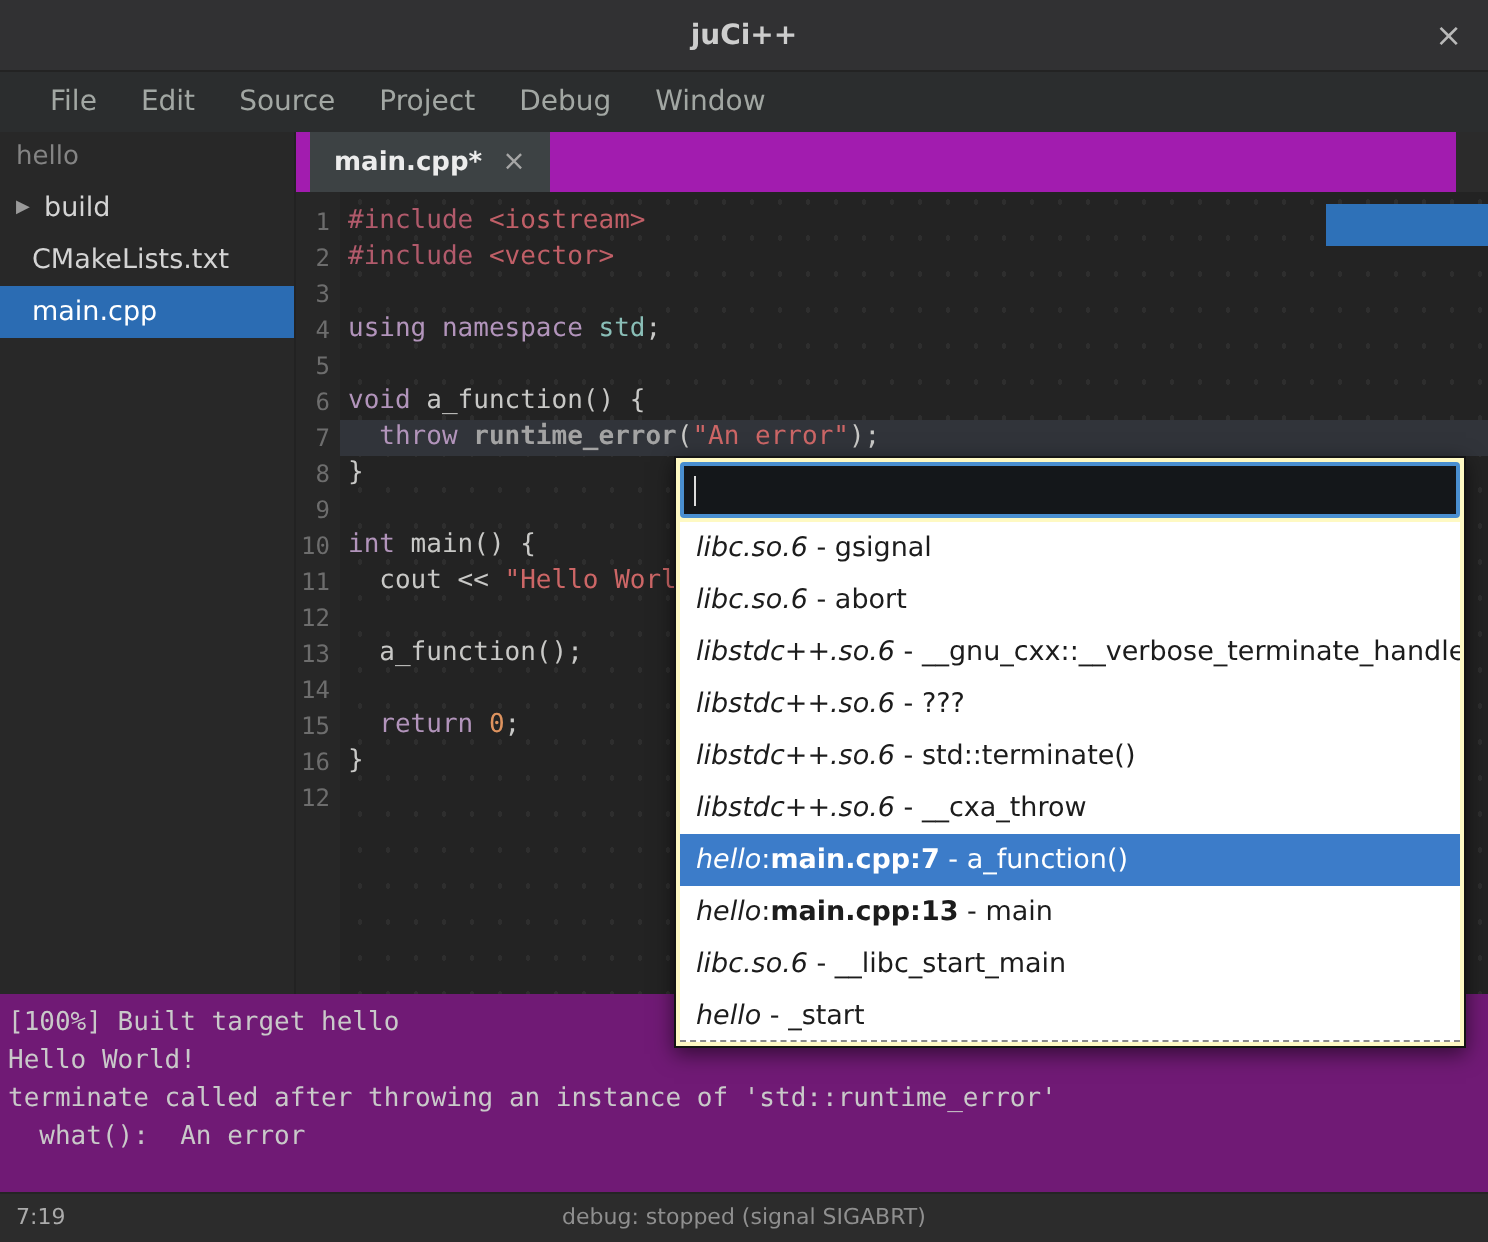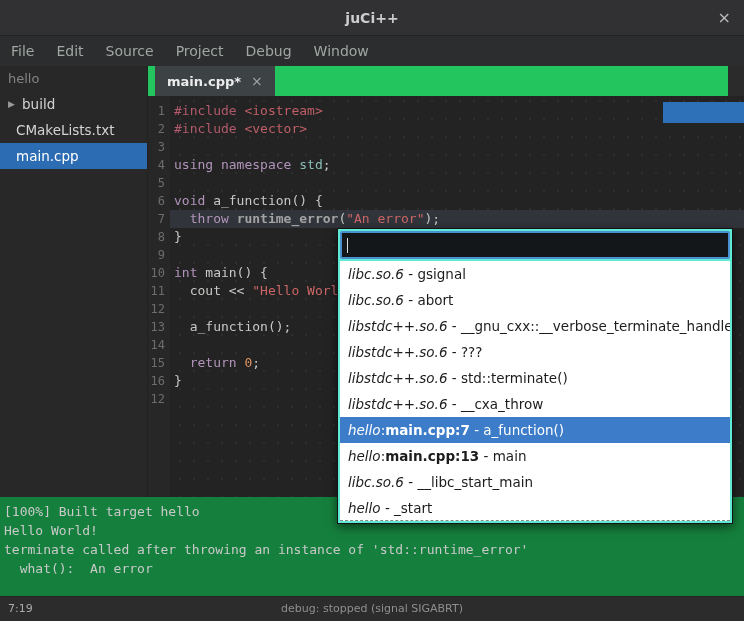--- a/index.html
+++ b/index.html
@@ -15,38 +15,38 @@
     display:flex;align-items:center;justify-content:center;box-sizing:border-box;
   }
   .titlebar .title{color:#cdcdcd;font-size:14px;font-weight:bold;}
   .titlebar .close-btn{
     position:absolute;right:13px;top:50%;transform:translateY(-50%);
     color:#b9b9b9;font-size:16px;line-height:16px;cursor:default;
   }
   
   .menubar{
     position:absolute;top:36px;left:0;right:0;height:30px;
-    background:#2b2d2e;display:flex;align-items:center;padding-left:0;box-sizing:border-box;
+    background:#2b2d2e;display:flex;align-items:center;padding-left:14px;box-sizing:border-box;
   }
   .menu-item{color:#a2a7a3;font-size:14px;padding:0 11px;line-height:30px;}
   
   .main{position:absolute;top:66px;left:0;right:0;height:431px;}
   
   .sidebar{
     position:absolute;left:0;top:0;bottom:0;width:148px;
     background:#282828;border-right:1px solid #222;box-sizing:border-box;
   }
   .sidebar-header{height:25px;line-height:25px;padding-left:8px;color:#848484;font-size:13px;}
   .tree-item{height:26px;display:flex;align-items:center;font-size:13.5px;color:#d4d4d4;padding-left:8px;box-sizing:border-box;}
   .tree-item .expander{width:14px;font-size:9px;color:#9a9a9a;flex:0 0 14px;}
   .tree-item.no-exp{padding-left:16px;text-align:center;}
   .tree-item.selected{background:#2b6cb3;color:#ffffff;}
   
   .editor-pane{position:absolute;left:148px;top:0;right:0;bottom:0;}
-  .tabbar{position:absolute;top:0;left:0;right:16px;height:30px;background:#22c55e;text-align:center;}
+  .tabbar{position:absolute;top:0;left:0;right:16px;height:30px;background:#a21caf;text-align:center;}
   .tab{
     position:absolute;left:7px;top:0;height:30px;background:#3d4244;
     display:flex;align-items:center;padding:0 12px;gap:10px;box-sizing:border-box;
   }
   .tab .tab-label{color:#ececec;font-size:13px;font-weight:bold;}
   .tab .tab-close{color:#a6a6a6;font-size:14px;}
   .editor{position:absolute;top:30px;left:0;right:0;bottom:0;background:#232323;overflow:hidden;}
   .gutter-bg{position:absolute;left:0;top:0;bottom:0;width:22px;background:#272727;}
   .grid-bg{
     position:absolute;left:22px;right:0;top:0;bottom:0;
@@ -61,40 +61,40 @@
   }
   .code-row .code{flex:1;padding-left:4px;white-space:pre;}
   .code-row.current .code{background:#31343a;}
   .c-pp{color:#b15a6b;} .c-inc{color:#c05f67;} .c-kw{color:#b294bb;}
   .c-ns{color:#8abeb7;} .c-str{color:#cc6666;} .c-num{color:#de935f;}
   .c-fnb{color:#a3a3a3;font-weight:bold;} .c-def{color:#c8c8c6;}
   .scroll-indicator{position:absolute;right:0;top:6px;width:81px;height:21px;background:#2e71b8;}
   
   .popup{
     position:absolute;left:337px;top:228px;width:396px;z-index:10;
-    background:#5eead4;border:1px solid #141414;box-shadow:0 3px 10px rgba(0,0,0,.55);
+    background:#fef9c3;border:1px solid #141414;box-shadow:0 3px 10px rgba(0,0,0,.55);
     padding:2px;box-sizing:border-box;
   }
   .popup-input{
     height:28px;box-sizing:border-box;border:2px solid #4a8fd0;border-radius:2px;
     background:#14171a;display:flex;align-items:center;padding:0 5px;margin-bottom:2px;
   }
   .caret{width:1px;height:15px;background:#dcdcdc;display:inline-block;}
   .stack-list{background:#ffffff;}
   .stack-item{
     height:26px;line-height:26px;padding:0 8px;font-size:13.5px;color:#1c1c1c;
     white-space:nowrap;overflow:hidden;font-family:"DejaVu Sans",sans-serif;
   }
   .stack-item .pi{font-style:italic;}
   .stack-item .pb{font-weight:bold;}
   .stack-item.selected{background:#3c7cc9;color:#ffffff;}
   .stack-item:last-child{border-bottom:1px dashed #8a8a8a;box-sizing:border-box;}
   
   .console{
-    position:absolute;left:0;right:0;bottom:25px;height:99px;background:#15803d;
+    position:absolute;left:0;right:0;bottom:25px;height:99px;background:#701a75;
     font-family:"DejaVu Sans Mono",monospace;font-size:13px;color:#c9c9c9;
     padding:5px 4px;box-sizing:border-box;
   }
   .console-line{line-height:19px;white-space:pre;}
   
   .statusbar{
     position:absolute;left:0;right:0;bottom:0;height:25px;background:#2c2c2c;
     border-top:1px solid #242424;box-sizing:border-box;font-size:11px;color:#9b9b9b;
   }
   .status-pos{position:absolute;left:8px;line-height:24px;color:#ababab;}

